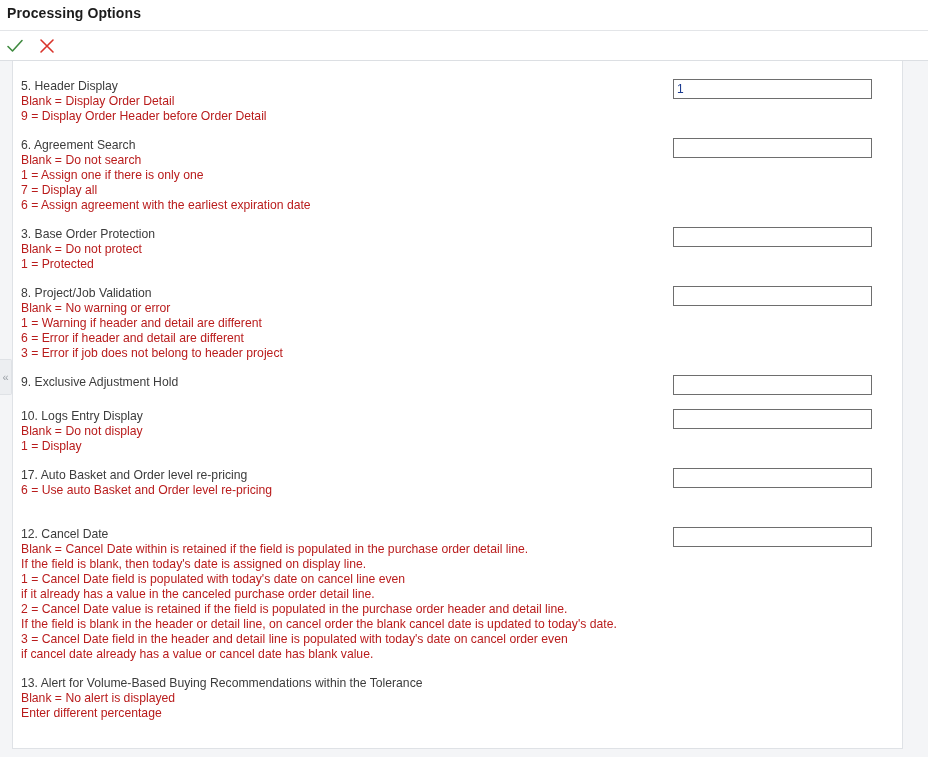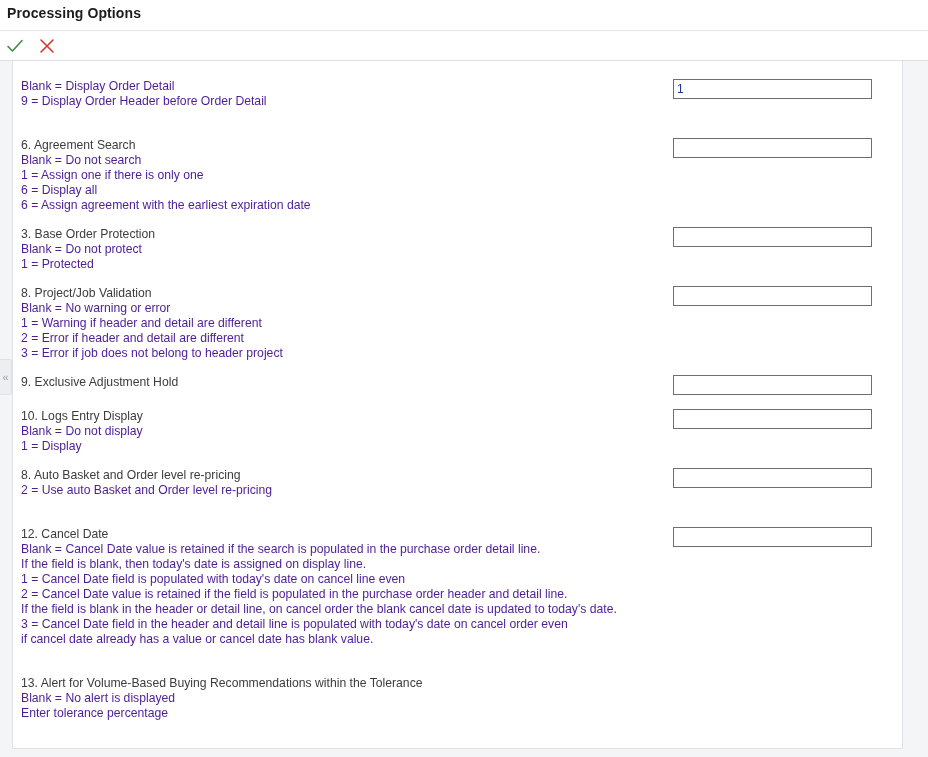--- a/index.html
+++ b/index.html
@@ -116,21 +116,21 @@
     margin-bottom: 14px;
   }
   .po-labels {
     position: absolute;
     left: 8px; top: 0;
     width: 650px;
   }
   .po-line {
     font-size: 12.2px;
     line-height: 15px;
-    color: #4c1d95;
+    color: #b91c1c;
     white-space: nowrap;
   }
   .po-line.title { color: #3c3c3c; }
 
   .po-field-wrap {
     position: absolute;
     left: 660px;
     top: 0;
   }
   .po-input {
@@ -171,92 +171,94 @@
       </span>
     </button>
   </div>
 
   <div class="workspace"></div>
 
   <div class="content-panel">
     <div class="form-area" id="form-area">
         <div class="po-row" style="height: 45px;">
           <div class="po-labels">
+            <div class="po-line title">5. Header Display</div>
             <div class="po-line">Blank = Display Order Detail</div>
             <div class="po-line">9 = Display Order Header before Order Detail</div>
           </div>
           <div class="po-field-wrap"><input type="text" class="po-input" value="1" style=""></div>
         </div>
         <div class="po-row" style="height: 75px;">
           <div class="po-labels">
             <div class="po-line title">6. Agreement Search</div>
             <div class="po-line">Blank = Do not search</div>
             <div class="po-line">1 = Assign one if there is only one</div>
-            <div class="po-line">6 = Display all</div>
+            <div class="po-line">7 = Display all</div>
             <div class="po-line">6 = Assign agreement with the earliest expiration date</div>
           </div>
           <div class="po-field-wrap"><input type="text" class="po-input" value="" style=""></div>
         </div>
         <div class="po-row" style="height: 45px;">
           <div class="po-labels">
             <div class="po-line title">3. Base Order Protection</div>
             <div class="po-line">Blank = Do not protect</div>
             <div class="po-line">1 = Protected</div>
           </div>
           <div class="po-field-wrap"><input type="text" class="po-input" value="" style=""></div>
         </div>
         <div class="po-row" style="height: 75px;">
           <div class="po-labels">
             <div class="po-line title">8. Project/Job Validation</div>
             <div class="po-line">Blank = No warning or error</div>
             <div class="po-line">1 = Warning if header and detail are different</div>
-            <div class="po-line">2 = Error if header and detail are different</div>
+            <div class="po-line">6 = Error if header and detail are different</div>
             <div class="po-line">3 = Error if job does not belong to header project</div>
           </div>
           <div class="po-field-wrap"><input type="text" class="po-input" value="" style=""></div>
         </div>
         <div class="po-row" style="height: 20px;">
           <div class="po-labels">
             <div class="po-line title">9. Exclusive Adjustment Hold</div>
           </div>
           <div class="po-field-wrap"><input type="text" class="po-input" value="" style=""></div>
         </div>
         <div class="po-row" style="height: 45px;">
           <div class="po-labels">
             <div class="po-line title">10. Logs Entry Display</div>
             <div class="po-line">Blank = Do not display</div>
             <div class="po-line">1 = Display</div>
           </div>
           <div class="po-field-wrap"><input type="text" class="po-input" value="" style=""></div>
         </div>
         <div class="po-row" style="height: 45px;">
           <div class="po-labels">
-            <div class="po-line title">8. Auto Basket and Order level re-pricing</div>
-            <div class="po-line">2 = Use auto Basket and Order level re-pricing</div>
+            <div class="po-line title">17. Auto Basket and Order level re-pricing</div>
+            <div class="po-line">6 = Use auto Basket and Order level re-pricing</div>
           </div>
           <div class="po-field-wrap"><input type="text" class="po-input" value="" style=""></div>
         </div>
         <div class="po-row" style="height: 135px;">
           <div class="po-labels">
             <div class="po-line title">12. Cancel Date</div>
-            <div class="po-line">Blank = Cancel Date value is retained if the search is populated in the purchase order detail line.</div>
+            <div class="po-line">Blank = Cancel Date within is retained if the field is populated in the purchase order detail line.</div>
             <div class="po-line">If the field is blank, then today's date is assigned on display line.</div>
             <div class="po-line">1 = Cancel Date field is populated with today's date on cancel line even</div>
+            <div class="po-line">if it already has a value in the canceled purchase order detail line.</div>
             <div class="po-line">2 = Cancel Date value is retained if the field is populated in the purchase order header and detail line.</div>
             <div class="po-line">If the field is blank in the header or detail line, on cancel order the blank cancel date is updated to today's date.</div>
             <div class="po-line">3 = Cancel Date field in the header and detail line is populated with today's date on cancel order even</div>
             <div class="po-line">if cancel date already has a value or cancel date has blank value.</div>
           </div>
           <div class="po-field-wrap"><input type="text" class="po-input" value="" style=""></div>
         </div>
         <div class="po-row" style="height: 45px;">
           <div class="po-labels">
             <div class="po-line title">13. Alert for Volume-Based Buying Recommendations within the Tolerance</div>
             <div class="po-line">Blank = No alert is displayed</div>
-            <div class="po-line">Enter tolerance percentage</div>
+            <div class="po-line">Enter different percentage</div>
           </div>
         </div>
       </div>
   </div>
 
   <div class="collapse-handle">
     <span>«</span>
   </div>
 
 </div>

